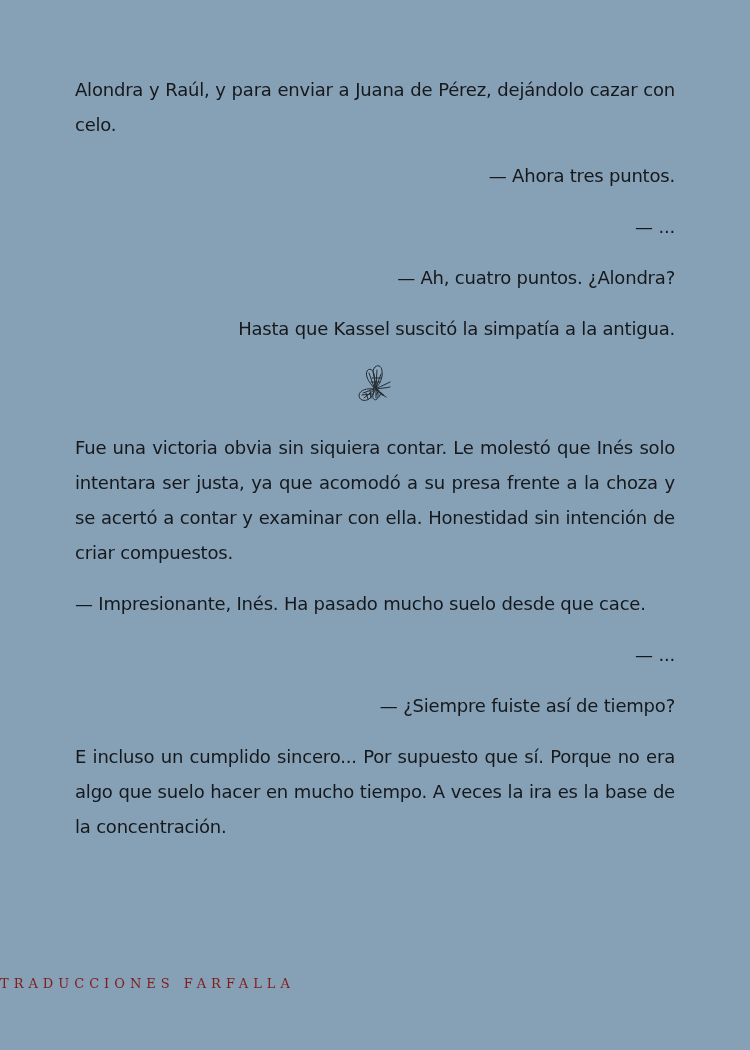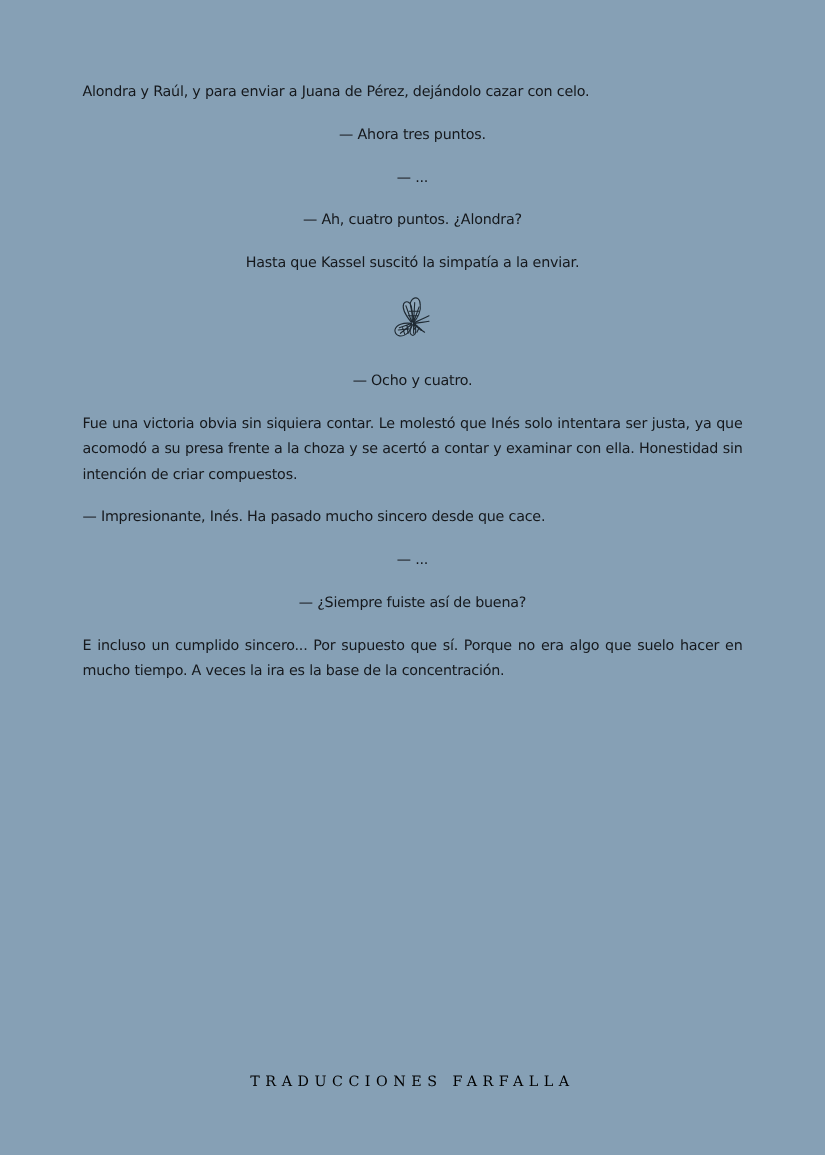--- a/index.html
+++ b/index.html
@@ -16,82 +16,80 @@
       color: #15181c;
     }
     .page {
       position: absolute;
       left: 75px;
       top: 72px;
       width: 600px;
     }
     .para {
       margin: 0 0 16px 0;
-      font-size: 13px;
-      line-height: 23px;
+      font-size: 18px;
+      line-height: 35px;
       text-align: justify;
       letter-spacing: -0.2px;
       word-spacing: 0px;
     }
     .para.short {
-      text-align: center;
+      text-align: right;
     }
     .ornament {
       display: flex;
       justify-content: center;
       align-items: center;
       height: 44px;
       margin: 14px 0 24px 0;
     }
     .ornament svg {
       width: 46px;
       height: 44px;
     }
     .footer {
       position: absolute;
       left: 0;
       right: 0;
       top: 976px;
-      text-align: center;
       font-family: "DejaVu Serif", serif;
       font-size: 13px;
       letter-spacing: 5px;
-      color: #000000;
+      color: #7f1d1d;
     }
   </style>
 </head>
 <body>
 
 <div class="page">
   <p class="para">Alondra y Raúl, y para enviar a Juana de Pérez, dejándolo cazar con celo.</p>
   <p class="para short">— Ahora tres puntos.</p>
   <p class="para short">— ...</p>
   <p class="para short">— Ah, cuatro puntos. ¿Alondra?</p>
-  <p class="para short">Hasta que Kassel suscitó la simpatía a la enviar.</p>
+  <p class="para short">Hasta que Kassel suscitó la simpatía a la antigua.</p>
 
   <div class="ornament">
     <svg viewBox="0 0 46 44" fill="none" stroke="#1f2a33" stroke-width="1" stroke-linejoin="round" stroke-linecap="round">
 
       <path d="M24 26 C20 18 19 10 23 5 C27 2 30 5 30 10 C31 15 28 22 24 26 Z" fill="#8fa7ba"></path>
       <path d="M22 26 C17 20 13 14 15 9 C17 6 21 7 22 12 C23 17 23 22 22 26 Z" fill="#8fa7ba"></path>
 
       <path d="M22 27 C15 26 8 28 7 33 C7 38 12 40 17 37 C20 35 22 31 22 27 Z" fill="#8fa7ba"></path>
       <path d="M24 27 C26 31 27 34 25 37 C23 39 20 37 21 33 C22 30 23 28 24 27 Z" fill="#8fa7ba"></path>
 
       <path d="M24 26 L25 8 M24 26 L29 12 M24 24 L21 10 M22 25 L17 11 M22 27 L11 31 M22 28 L12 36 M14 31 L16 37 M18 29 L19 36 M24 28 L24 36"></path>
       <path d="M20 16 L29 16 M19 20 L28 20 M10 33 L20 32"></path>
 
       <path d="M23 25 C25 28 28 31 31 33" stroke-width="1.6"></path>
       <path d="M31 33 L34 35 M27 29 L24 33 M29 31 L27 35"></path>
 
       <path d="M25 26 C30 24 34 22 38 20 M25 27 C30 26 34 26 38 25"></path>
     </svg>
   </div>
 
-  <p class="para short">— Ocho y cuatro.</p>
   <p class="para">Fue una victoria obvia sin siquiera contar. Le molestó que Inés solo intentara ser justa, ya que acomodó a su presa frente a la choza y se acertó a contar y examinar con ella. Honestidad sin intención de criar compuestos.</p>
-  <p class="para">— Impresionante, Inés. Ha pasado mucho sincero desde que cace.</p>
+  <p class="para">— Impresionante, Inés. Ha pasado mucho suelo desde que cace.</p>
   <p class="para short">— ...</p>
-  <p class="para short">— ¿Siempre fuiste así de buena?</p>
+  <p class="para short">— ¿Siempre fuiste así de tiempo?</p>
   <p class="para">E incluso un cumplido sincero... Por supuesto que sí. Porque no era algo que suelo hacer en mucho tiempo. A veces la ira es la base de la concentración.</p>
 </div>
 
 <div class="footer">TRADUCCIONES  FARFALLA</div>
 
 </body></html>

